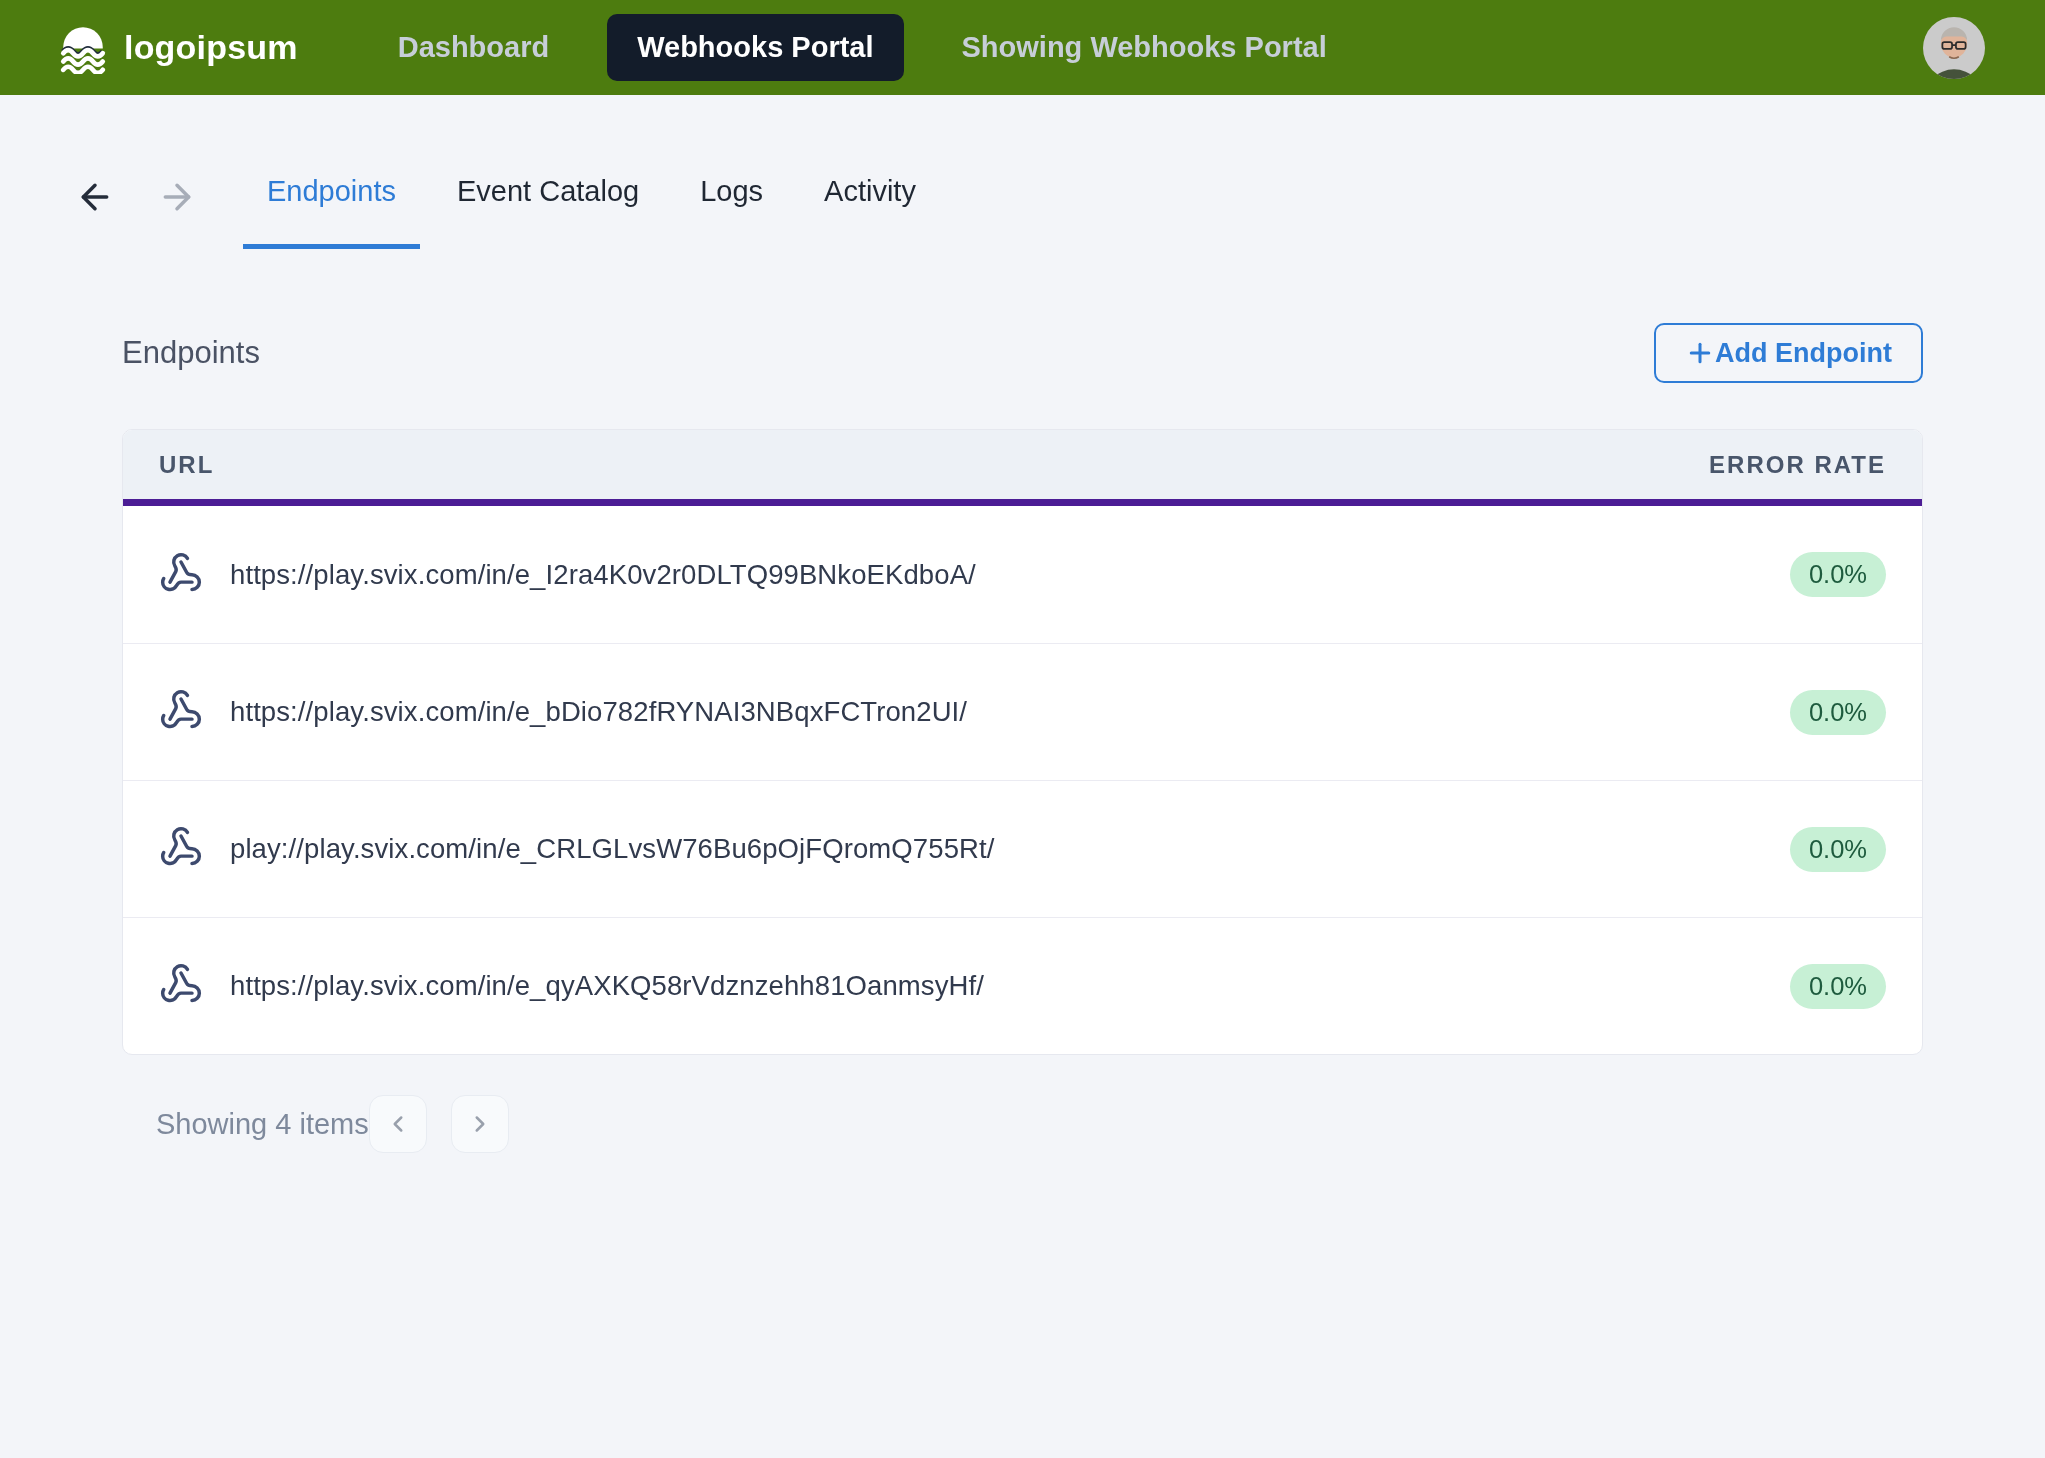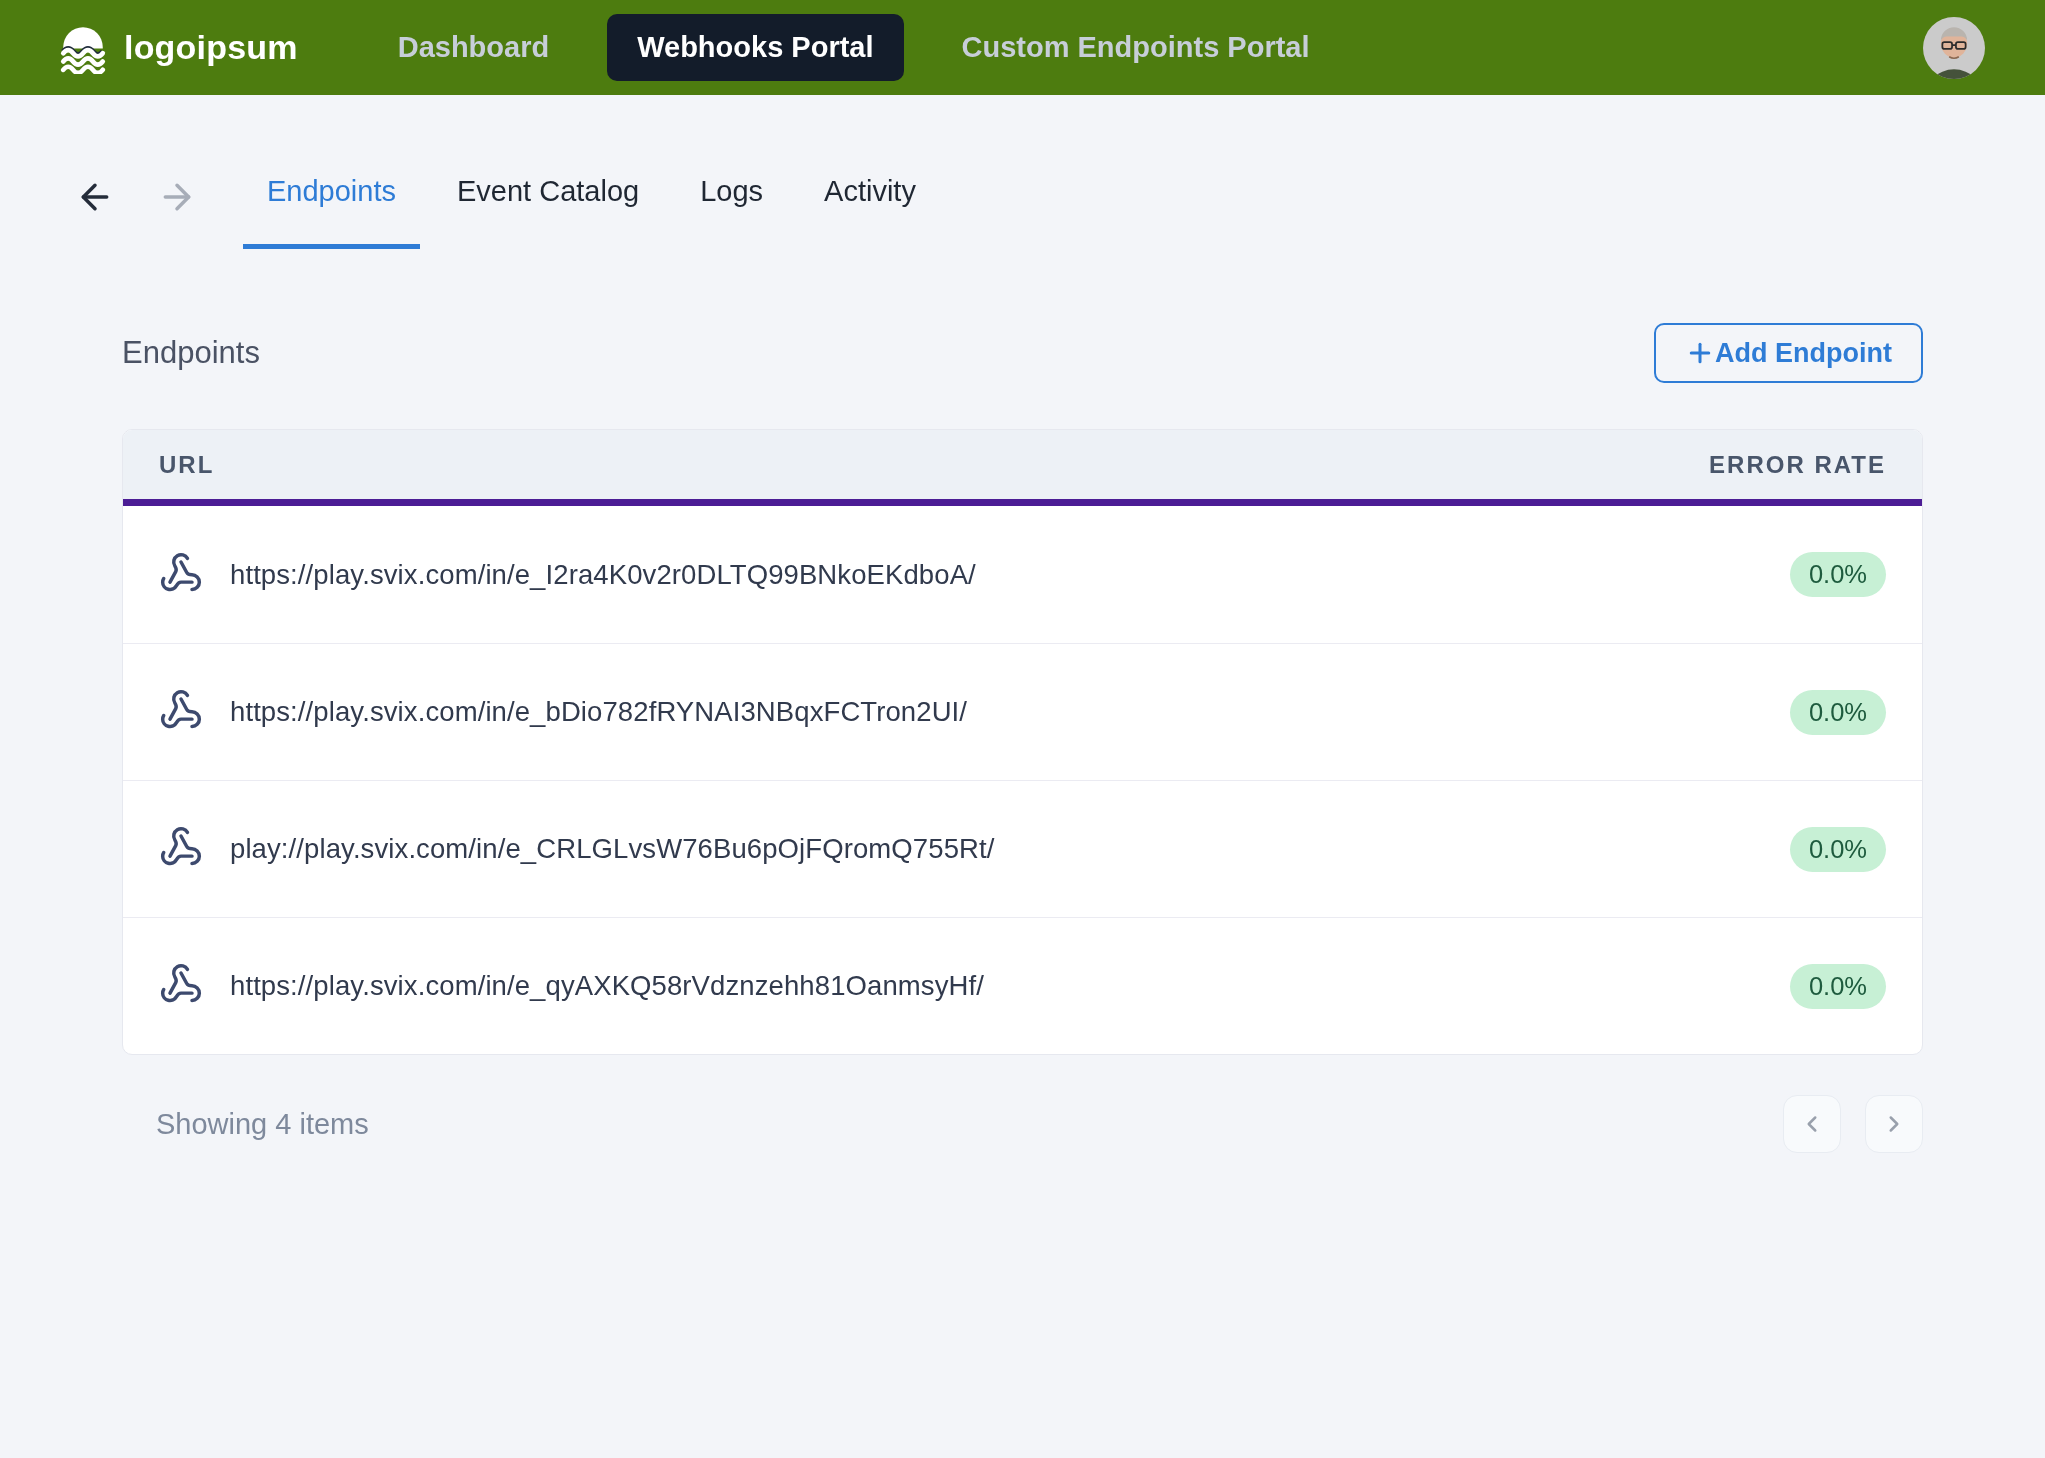--- a/index.html
+++ b/index.html
@@ -169,21 +169,21 @@
     font-size: 25.5px;
     padding: 8px 19px;
     border-radius: 999px;
   }
 
   
   .footer-row {
     margin-top: 40px;
     display: flex;
     align-items: center;
-    justify-content: space-between;
+    justify-content: flex-start;
   }
   .showing {
     margin-left: 34px;
     font-size: 29px;
     color: #7e899c;
   }
   .pager { display: flex; gap: 24px; }
   .pager-btn {
     width: 58px;
     height: 58px;
@@ -209,21 +209,21 @@
         <path d="M6 38q4.8-6 9.5 0t9.5 0 9.5 0 9.5 0" stroke="#ffffff" stroke-width="4.5" fill="none" stroke-linecap="round"></path>
         <path d="M6 46q4.8-6 9.5 0t9.5 0 9.5 0 9.5 0" stroke="#ffffff" stroke-width="4.5" fill="none" stroke-linecap="round"></path>
       </svg>
     </span>
     <span class="brand-text">logoipsum</span>
   </div>
 
   <div class="topnav">
     <span class="topnav-item">Dashboard</span>
     <span class="topnav-item active">Webhooks Portal</span>
-    <span class="topnav-item">Custom Endpoints Portal</span>
+    <span class="topnav-item">Showing Webhooks Portal</span>
   </div>
 
   <div class="avatar">
     <svg width="62" height="62" viewBox="0 0 64 64">
       <rect width="64" height="64" fill="#cbcbcb"></rect>
       <path d="M8 64q24-20 48 0z" fill="#45523b"></path>
       <ellipse cx="32" cy="27" rx="13.5" ry="15" fill="#e0b49a"></ellipse>
       <path d="M18.5 24a13.5 13.5 0 0 1 27 0q-2-4-6-4h-15q-4 0-6 4z" fill="#b9b4ae"></path>
       <rect x="20" y="26" width="10" height="7" rx="2" fill="none" stroke="#2c2c2c" stroke-width="1.8"></rect>
       <rect x="34" y="26" width="10" height="7" rx="2" fill="none" stroke="#2c2c2c" stroke-width="1.8"></rect>

